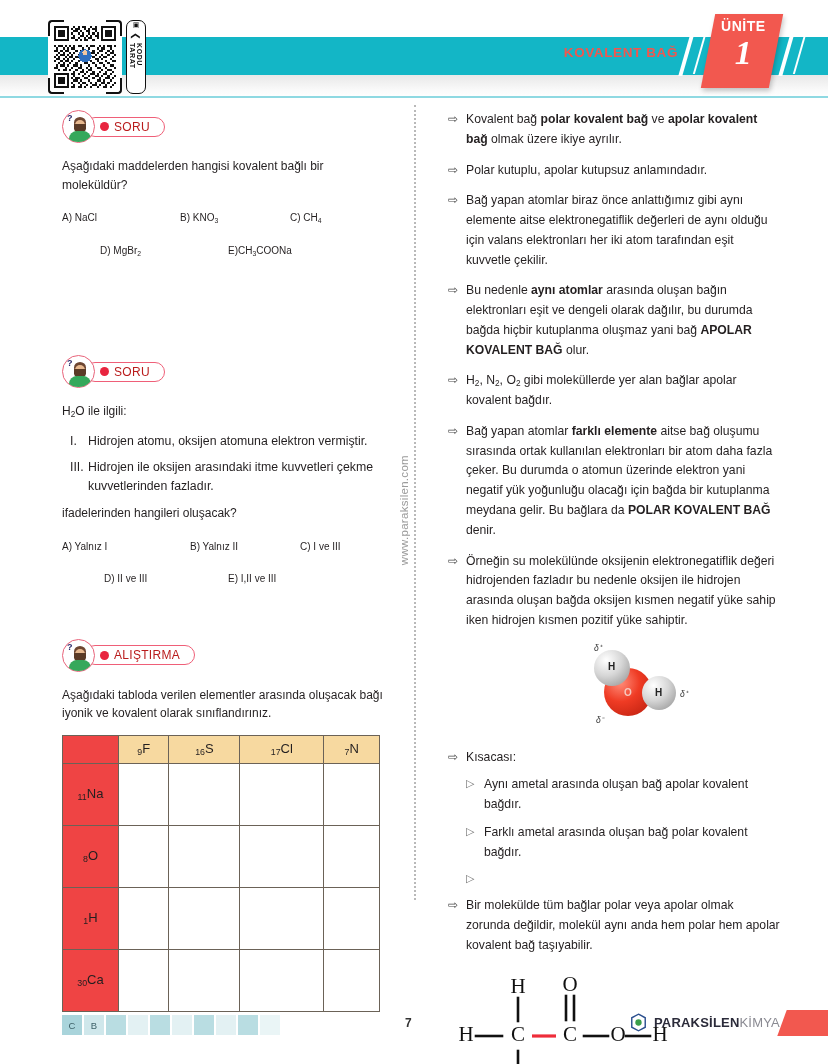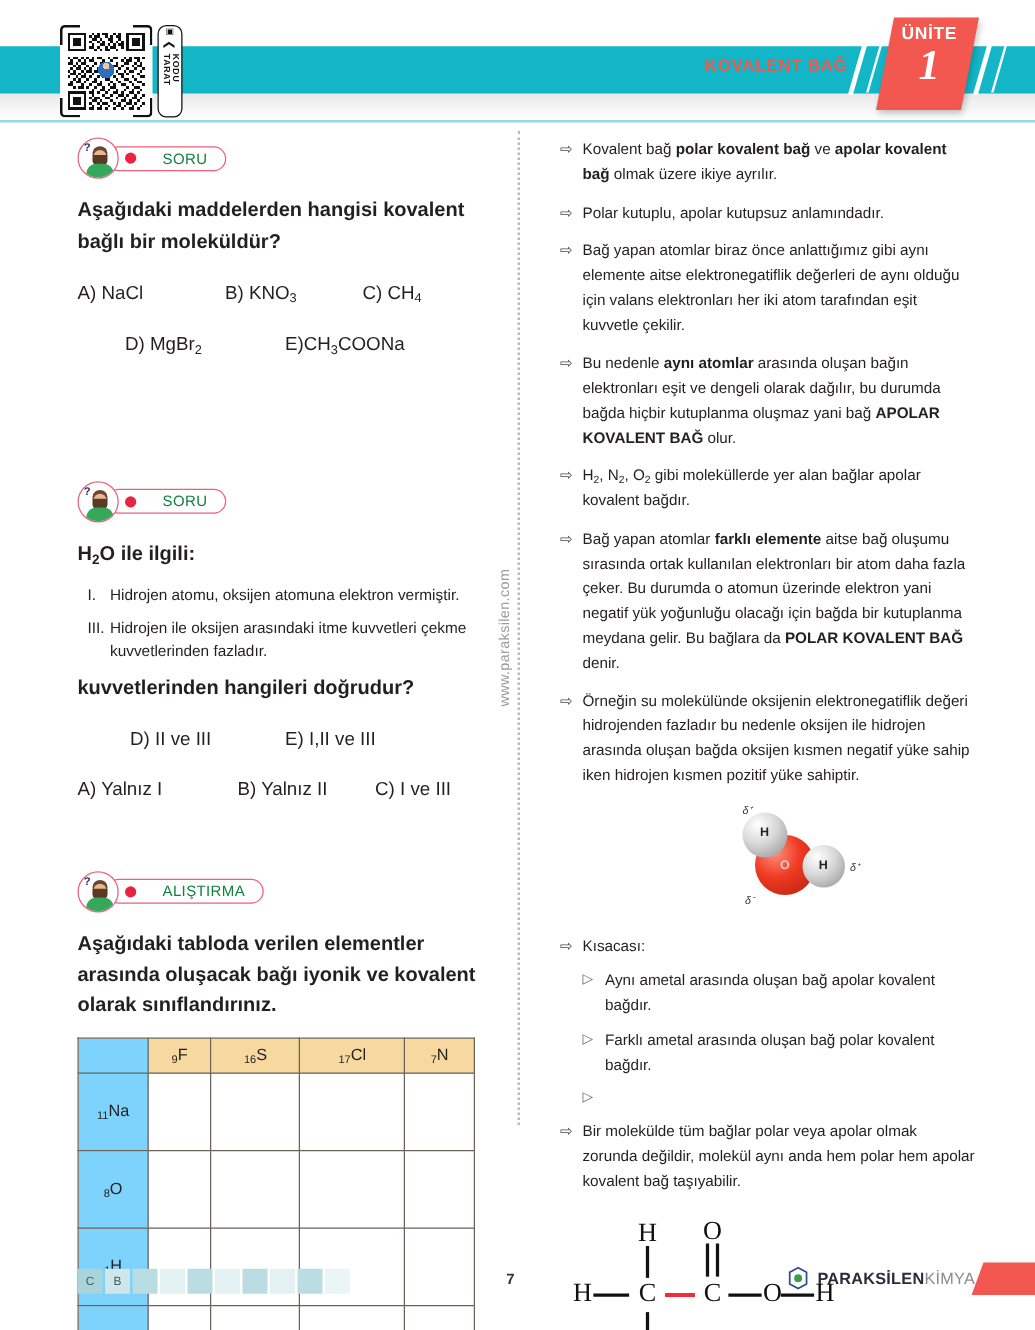--- a/index.html
+++ b/index.html
@@ -105,45 +105,45 @@
   .av-beard{ position:absolute; left:11px; top:13px; width:12px;height:9px;border-radius:0 0 50% 50%;background:#5a3a26;}
   .av-body{ position:absolute; left:6px; top:20px; width:22px;height:14px;border-radius:8px 8px 0 0;background:#35a85b;}
   .av-q{ position:absolute; left:4px; top:2px; font-size:9px; color:#2a2a6a; font-weight:bold;}
   .badge-pill {
     margin-left:-10px; height:20px; padding: 0 14px 0 20px;
     border:1.2px solid #ef5f78; border-radius:11px;
     background:#fff; display:flex; align-items:center;
     position:relative; z-index:1;
   }
   .badge-dot{ width:9px;height:9px;border-radius:50%;background:#e8253f; margin-right:5px; margin-left:-6px;}
-  .badge-text{ font-size:12px; color:#15803d; letter-spacing:.3px;margin-left:16px; }
-
-  
-  .q-stem { font-size:16px; font-weight:bold; line-height:1.55; margin-bottom:10px; }
-  .opts-row { display:flex; font-size:15px; line-height:1.7;margin-top:15px; }
+  .badge-text{ font-size:12px; color:#b91c1c; letter-spacing:.3px; }
+
+  
+  .q-stem { font-size:12px; font-weight:normal; line-height:1.55; margin-bottom:10px; }
+  .opts-row { display:flex; font-size:10px; line-height:1.7;margin-top:15px; }
   .opt { white-space:nowrap; }
   sub { font-size:.68em; vertical-align: -.28em; }
 
   .roman-list { margin: 4px 0 8px 0; }
   .roman-item { display:flex; font-size:12.3px; line-height:1.55; margin-bottom:7px; }
   .roman-num { width: 26px; flex:none; text-align:left; padding-left:8px; }
   .roman-txt { flex:1; }
 
   
   .elem-table {
     border-collapse: collapse; margin-top: 12px; width: 318px;
     border: 1.6px solid #6b6257;
   }
   .elem-table td {
     border: 1.1px solid #6b6257;
     height: 62px; text-align:center; vertical-align:middle;
     font-size: 13px; color:#231f20;
   }
   .elem-table td.hdr { background:#f7d9a0; height: 28px; }
-  .elem-table td.rowhdr { background:#7dd3fc; width: 56px; }
+  .elem-table td.rowhdr { background:#ef4444; width: 56px; }
   .elem-table td.blank { background:#fff; }
 
   
   .bullet { display:flex; margin-bottom: 11px; }
   .bullet-mark { width: 18px; flex:none; font-size:12px; color:#4a4a4a; line-height:1.6; }
   .bullet-body { flex:1; font-size:12.2px; line-height:1.62; }
   .sub-bullet { display:flex; margin-bottom: 8px; padding-left: 18px; }
   .sub-mark { width: 18px; flex:none; font-size:11px; color:#6c6c6c; line-height:1.6; }
   b { font-weight: bold; }
 
@@ -501,43 +501,43 @@
       <div class="roman-list">
         <div class="roman-item">
           <span class="roman-num">I.</span>
           <span class="roman-txt">Hidrojen atomu, oksijen atomuna elektron vermiştir.</span>
         </div>
         <div class="roman-item">
           <span class="roman-num">III.</span>
           <span class="roman-txt">Hidrojen ile oksijen arasındaki itme kuvvetleri çekme kuvvetlerinden fazladır.</span>
         </div>
       </div>
-      <div class="q-stem">kuvvetlerinden hangileri doğrudur?</div>
+      <div class="q-stem">ifadelerinden hangileri oluşacak?</div>
+      <div class="opts-row">
+        <div class="opt" style="width:128px;">
+          <span>A)</span>
+          <span>Yalnız I</span>
+        </div>
+        <div class="opt" style="width:110px;">
+          <span>B)</span>
+          <span>Yalnız II</span>
+        </div>
+        <div class="opt">
+          <span>C)</span>
+          <span>I ve III</span>
+        </div>
+      </div>
       <div class="opts-row" style="padding-left:42px;">
         <div class="opt" style="width:124px;">
           <span>D)</span>
           <span>II ve III</span>
         </div>
         <div class="opt">
           <span>E)</span>
           <span>I,II ve III</span>
-        </div>
-      </div>
-      <div class="opts-row">
-        <div class="opt" style="width:128px;">
-          <span>A)</span>
-          <span>Yalnız I</span>
-        </div>
-        <div class="opt" style="width:110px;">
-          <span>B)</span>
-          <span>Yalnız II</span>
-        </div>
-        <div class="opt">
-          <span>C)</span>
-          <span>I ve III</span>
         </div>
       </div>
     </div>
 
     <div style="margin-top:52px;">
       <div class="badge-row">
         <div class="avatar">
           <span class="av-q">?</span>
           <span class="av-head"></span>
             <span class="av-face"></span>

